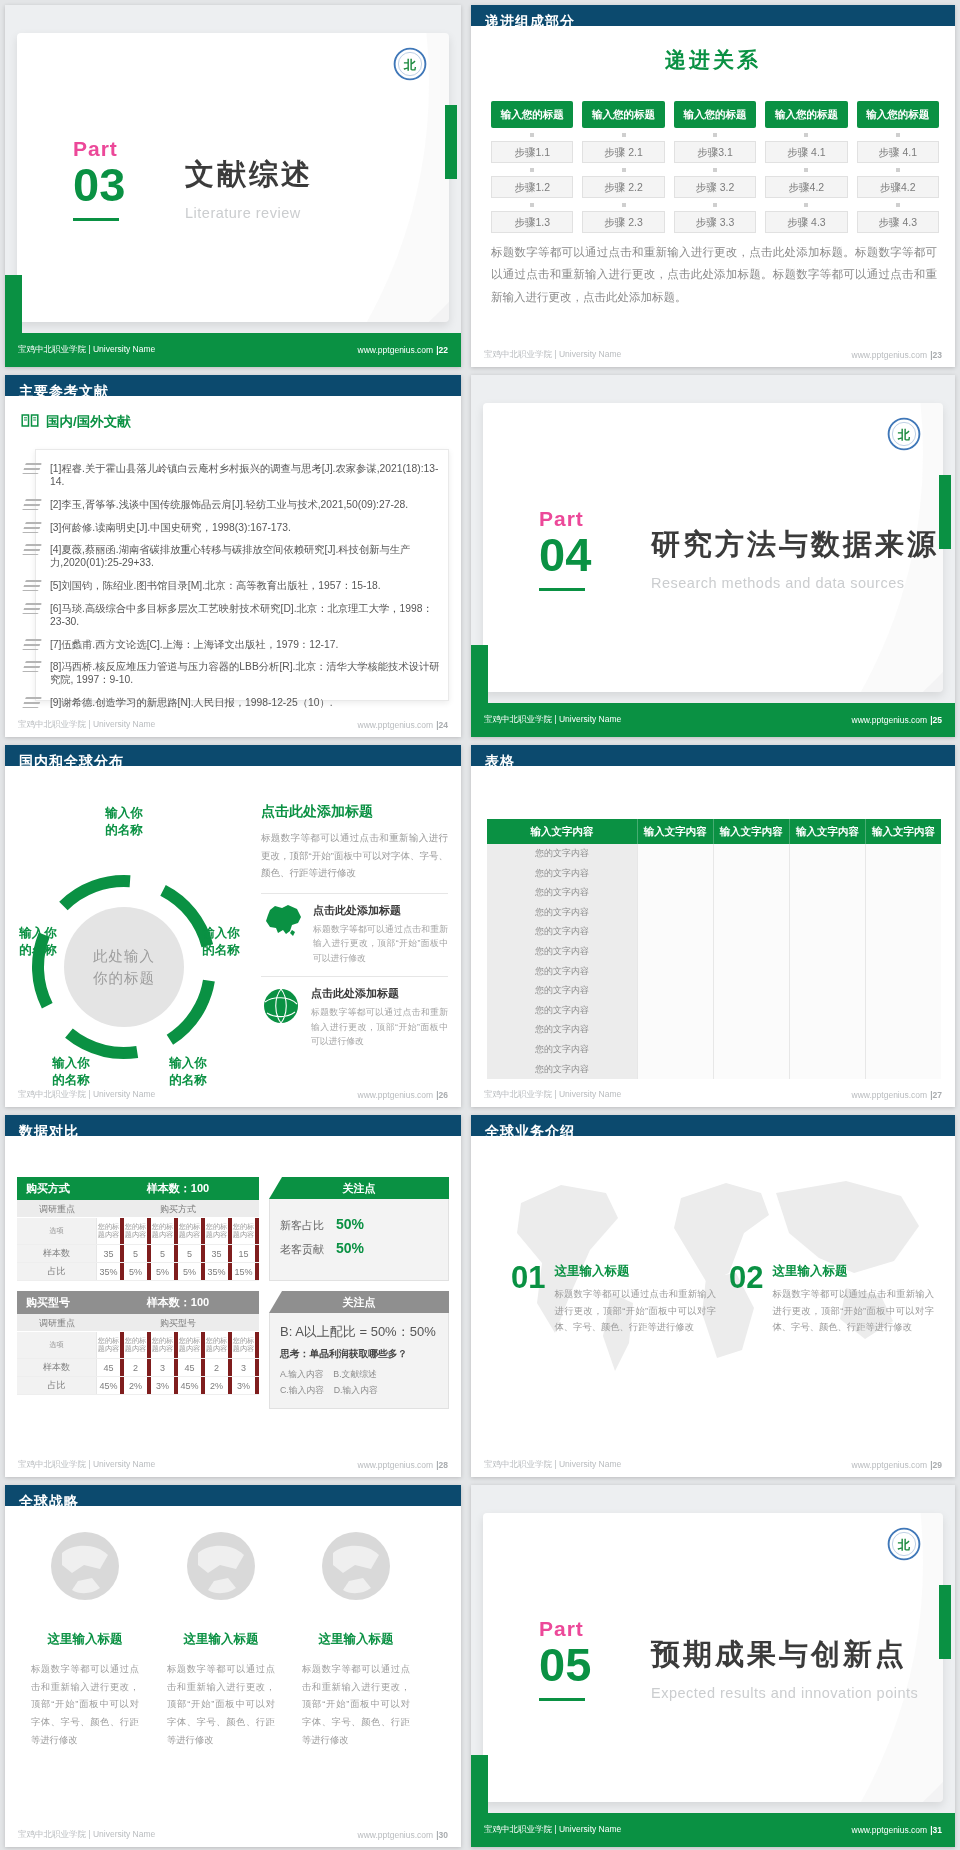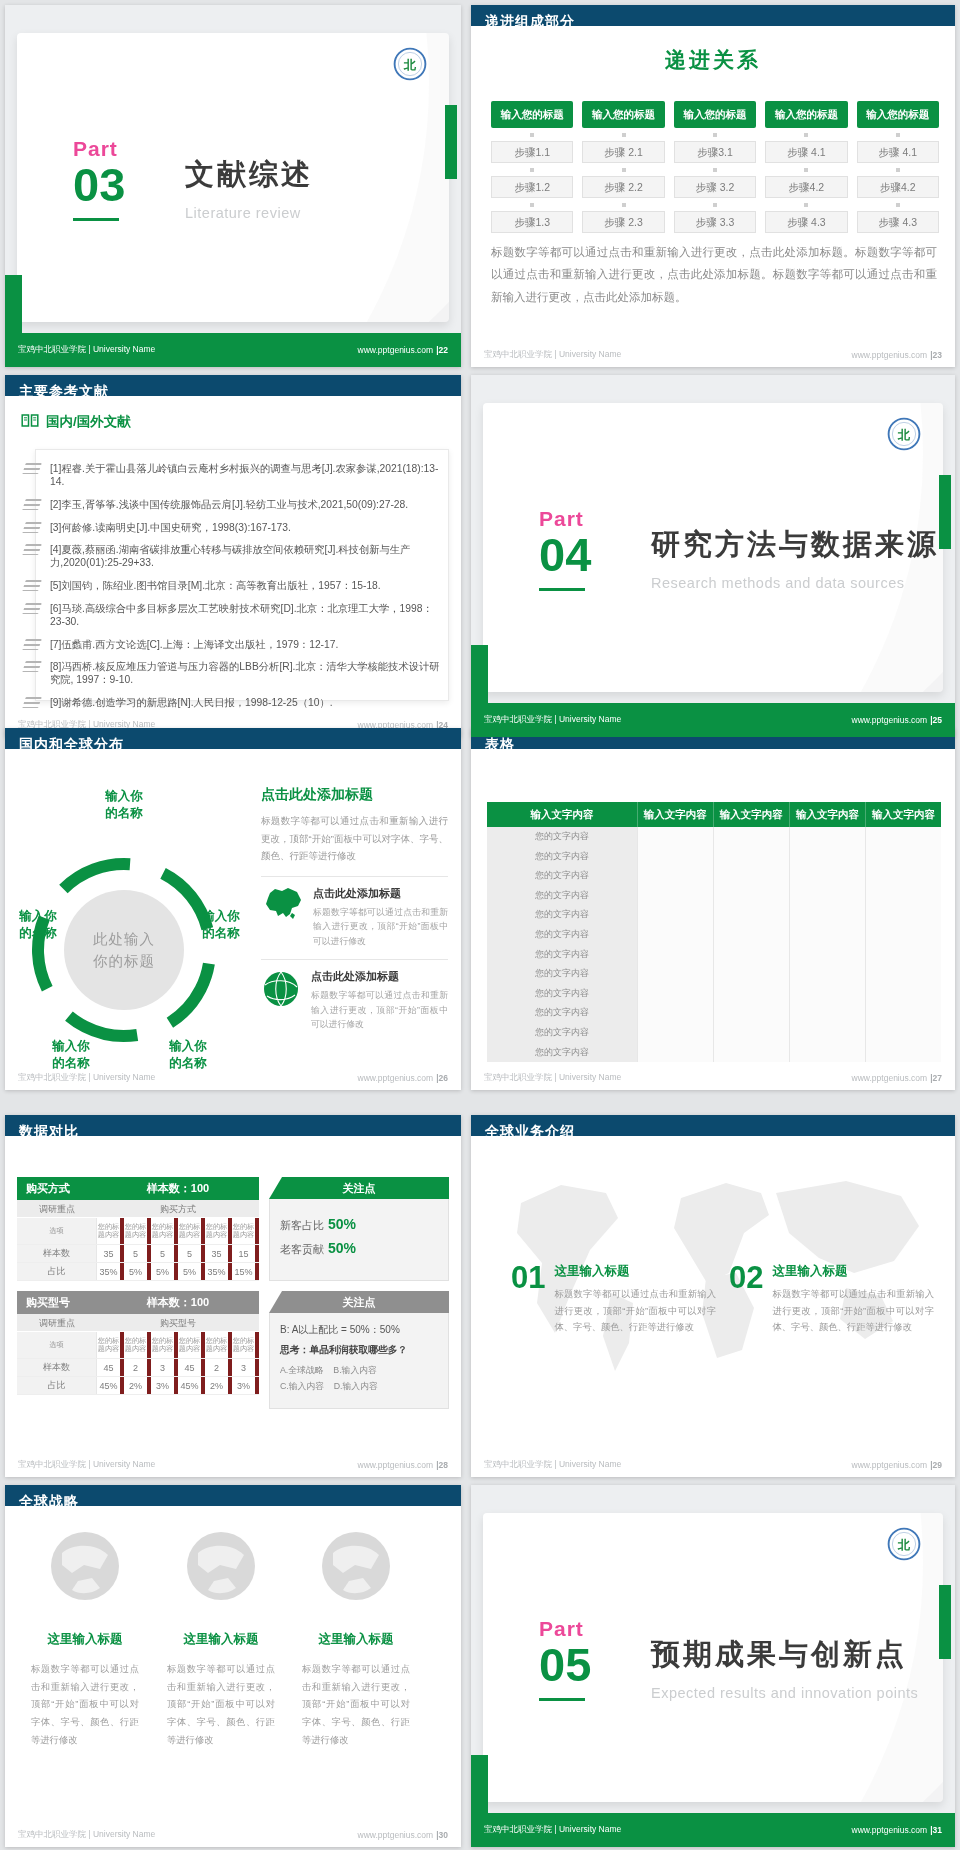--- a/index.html
+++ b/index.html
@@ -2,21 +2,21 @@
 <html><head>
 <meta charset="utf-8">
 <style>
   * { margin:0; padding:0; box-sizing:border-box; }
   body { font-family:"Liberation Sans","DejaVu Sans",sans-serif; background:#e3e5e7; }
   .page { position:relative; width:960px; height:1850px; background:#e3e5e7; overflow:hidden; }
 
   .slide { position:absolute; height:362px; background:#fff; box-shadow:0 1px 4px rgba(0,0,0,.18); overflow:hidden; }
   .colL { left:5px;   width:456px; }
   .colR { left:471px; width:484px; }
-  .row1 { top:5px; } .row2 { top:375px; } .row3 { top:728px; } .row4 { top:1115px; } .row5 { top:1485px; }
+  .row1 { top:5px; } .row2 { top:375px; } .row3 { top:745px; } .row4 { top:1115px; } .row5 { top:1485px; }
 
   
   .chead { height:21px; background:#0c4a6e; color:#fff; font-size:14px; font-weight:bold; line-height:32px; padding-left:14px; letter-spacing:1px; }
   .cfoot { position:absolute; left:0; right:0; bottom:0; height:24px; display:flex; justify-content:space-between; align-items:center; padding:0 13px; font-size:8.5px; color:#b9bcbf; }
   .cfoot .pg b { font-weight:bold; color:#a9acaf; margin-left:3px; }
 
   
   .part-slide { background:#edeff1; }
   .part-card { position:absolute; left:12px; right:12px; top:28px; bottom:45px; background:#fff; border-radius:4px;
                box-shadow:0 4px 10px rgba(0,0,0,.10); overflow:hidden; }
@@ -91,22 +91,22 @@
   .t28 .row .cl { flex:1; text-align:center; border-right:4px solid #7f1d1d; display:flex; align-items:center; justify-content:center; }
   .t28 .opts { height:27px; font-size:7.2px; color:#9a9a9a;font-family:Liberation Serif, serif; }
   .t28 .opts .cl { line-height:1.15; }
   .t28 .nums { height:18px; }
   .p28 { position:absolute; left:264px; right:12px; }
   .p28-head { height:22px; line-height:22px; background:#0a9143; color:#fff; text-align:center; font-size:11px; font-weight:bold;
               clip-path:polygon(13px 0,100% 0,100% 100%,0 100%); }
   .p28.gray .p28-head { background:#8f8f8f; }
   .p28-body { background:#f3f3f3; border:1px solid #e1e1e1; border-top:none; padding:10px 10px; }
   .p28 .kline { font-size:11px; color:#666; margin:7px 0; }
-  .p28 .kline b { color:#0a9143; font-size:14px; margin-left:4px; }
-  .p28 .l1 { font-size:10px; color:#555; margin-bottom:7px; }
+  .p28 .kline b { color:#0a9143; font-size:14px; margin-left:12px; }
+  .p28 .l1 { font-size:13px; color:#555; margin-bottom:7px; }
   .p28 .l2 { font-size:9.8px; color:#444; font-weight:bold; margin-bottom:8px; }
   .p28 .l3 { font-size:8.8px; color:#8a8a8a; margin-bottom:4px; white-space:pre; }
 
   
   .wmap { position:absolute; left:20px; top:48px; opacity:1; }
   .s29-item { position:absolute; top:148px; width:205px; display:flex; gap:9px; z-index:2; }
   .s29-a { left:40px; } .s29-b { left:258px; }
   .s29-num { font-size:31px; font-weight:bold; color:#0a9143; line-height:.95; }
   .s29-t { font-size:12.5px; font-weight:bold; color:#0a9143; margin-bottom:6px; }
   .s29-b2 { font-size:9.3px; color:#9b9b9b; line-height:1.8; text-align:justify; }
@@ -474,21 +474,21 @@
           <div class="cl">45%</div>
           <div class="cl">2%</div>
           <div class="cl">3%</div>
         </div>
     </div>
     <div class="p28 gray" style="top:176px;">
       <div class="p28-head">关注点</div>
       <div class="p28-body" style="height:96px;">
         <div class="l1">B: A以上配比 = 50%：50%</div>
         <div class="l2">思考：单品利润获取哪些多？</div>
-        <div class="l3">A.全球战略    B.输入内容</div>
+        <div class="l3">A.输入内容    B.文献综述</div>
         <div class="l3">C.输入内容    D.输入内容</div>
       </div>
     </div>
 
     <div class="cfoot">
       <span>宝鸡中北职业学院 | University Name</span>
       <span class="pg"><span>www.pptgenius.com</span><b>|28</b></span>
     </div>
   </section>
 

